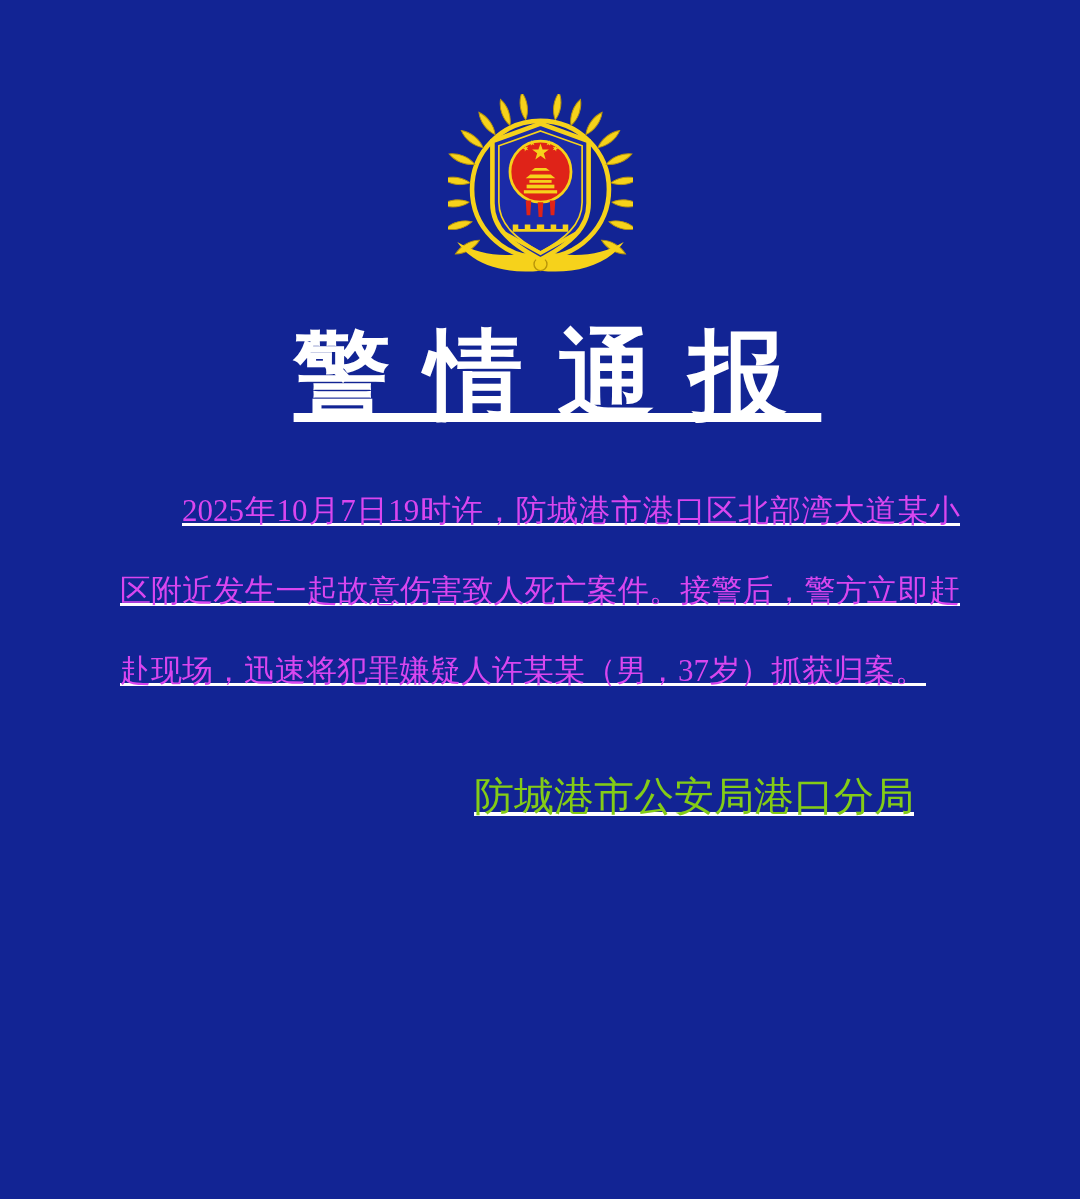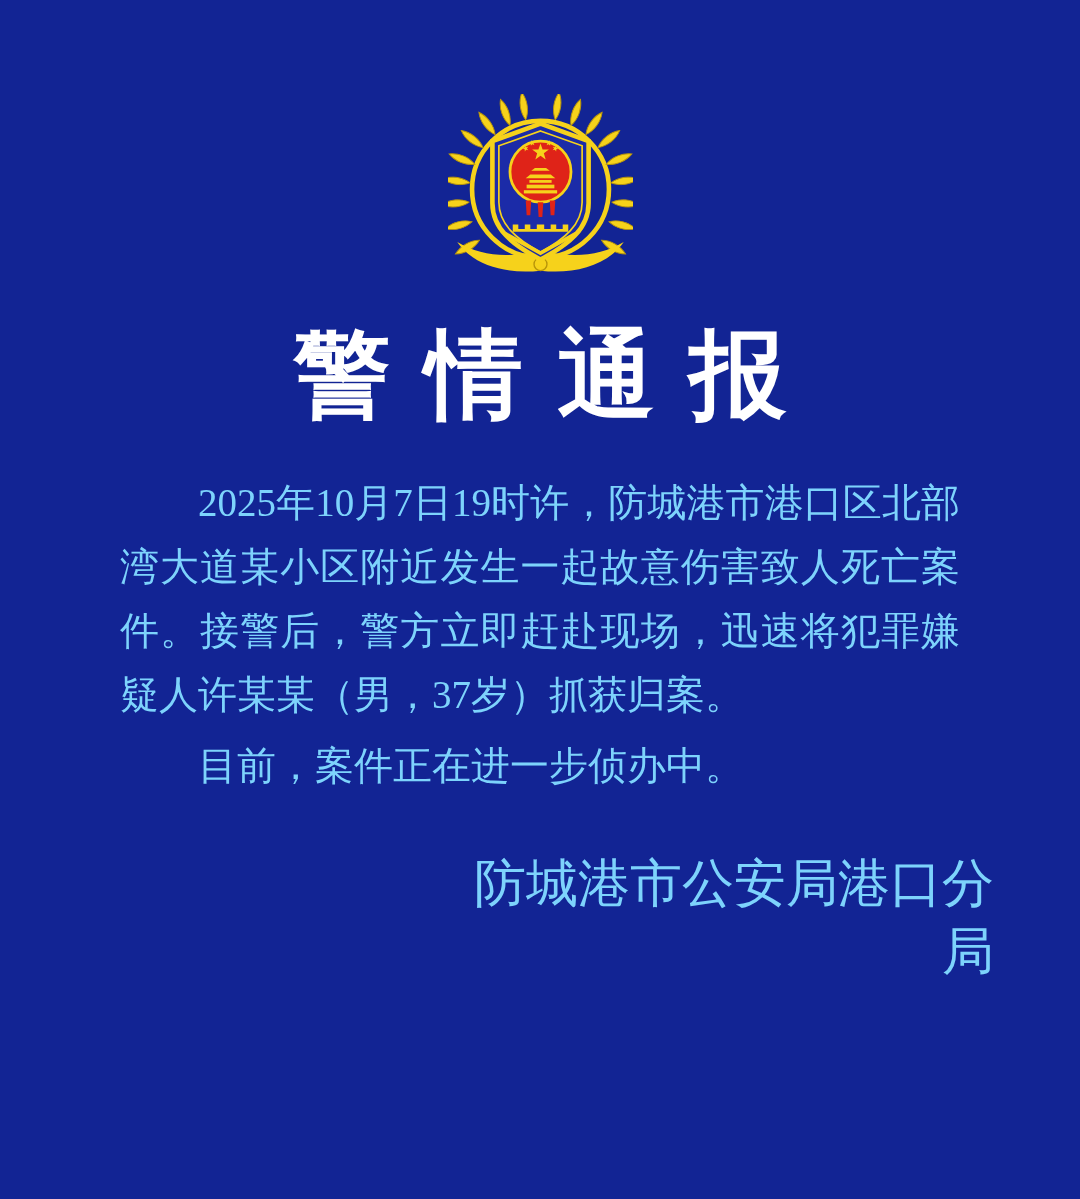--- a/index.html
+++ b/index.html
@@ -7,20 +7,21 @@
   body {
     font-family: "Liberation Serif", "DejaVu Serif", serif;
     overflow: hidden;
   }
   .notice {
     position: relative;
     width: 1080px;
     height: 1199px;
     background: #122494;
     color: #ffffff;
+    text-decoration: underline;
   }
   .emblem-wrap {
     padding-top: 94px;
     display: flex;
     justify-content: center;
   }
   .emblem-wrap svg { display: block; }
   .title {
     margin-top: 46px;
     text-align: center;
@@ -28,36 +29,36 @@
     font-weight: bold;
     letter-spacing: 0.36em;
     margin-right: -0.36em; 
     line-height: 1.05;
     color: #ffffff;
     white-space: nowrap;
   }
   .body-text {
     width: 840px;
     margin: 44px auto 0 auto;
-    font-size: 39px;
-    line-height: 64px;
-    color: #7dd3fc;
+    font-size: 31px;
+    line-height: 80px;
+    color: #d946ef;
     text-align: justify;
   }
   .body-text p {
     text-indent: 2em;
     margin-bottom: 7px;
   }
   .signature {
     width: 520px;
     margin: 52px 86px 0 auto;
-    text-align: right;
-    font-size: 52px;
+    text-align: left;
+    font-size: 40px;
     line-height: 68px;
-    color: #7dd3fc;
+    color: #84cc16;
   }
   .signature .sig-date { margin-top: 4px; }
 </style>
 </head>
 <body>
 
 <div class="notice">
 
   <div class="emblem-wrap">
     <svg width="185" height="185" viewBox="0 0 200 200" aria-hidden="true">
@@ -126,20 +127,19 @@
         <path d="M70,149 L70,141 L76,141 L76,146 L83,146 L83,141 L89,141 L89,146 L96,146 L96,141 L104,141 L104,146 L111,146 L111,141 L117,141 L117,146 L124,146 L124,141 L130,141 L130,149 Z"></path>
         <path d="M62,151 L100,172 L138,151" fill="none" stroke="#F6D21B" stroke-width="4"></path>
       </g>
     </svg>
   </div>
 
   <div class="title">警情通报</div>
 
   <div class="body-text">
     <p>2025年10月7日19时许，防城港市港口区北部湾大道某小区附近发生一起故意伤害致人死亡案件。接警后，警方立即赶赴现场，迅速将犯罪嫌疑人许某某（男，37岁）抓获归案。</p>
-    <p>目前，案件正在进一步侦办中。</p>
   </div>
 
   <div class="signature">
     <div class="sig-agency">防城港市公安局港口分局</div>
   </div>
 
 </div>
 
 </body></html>

